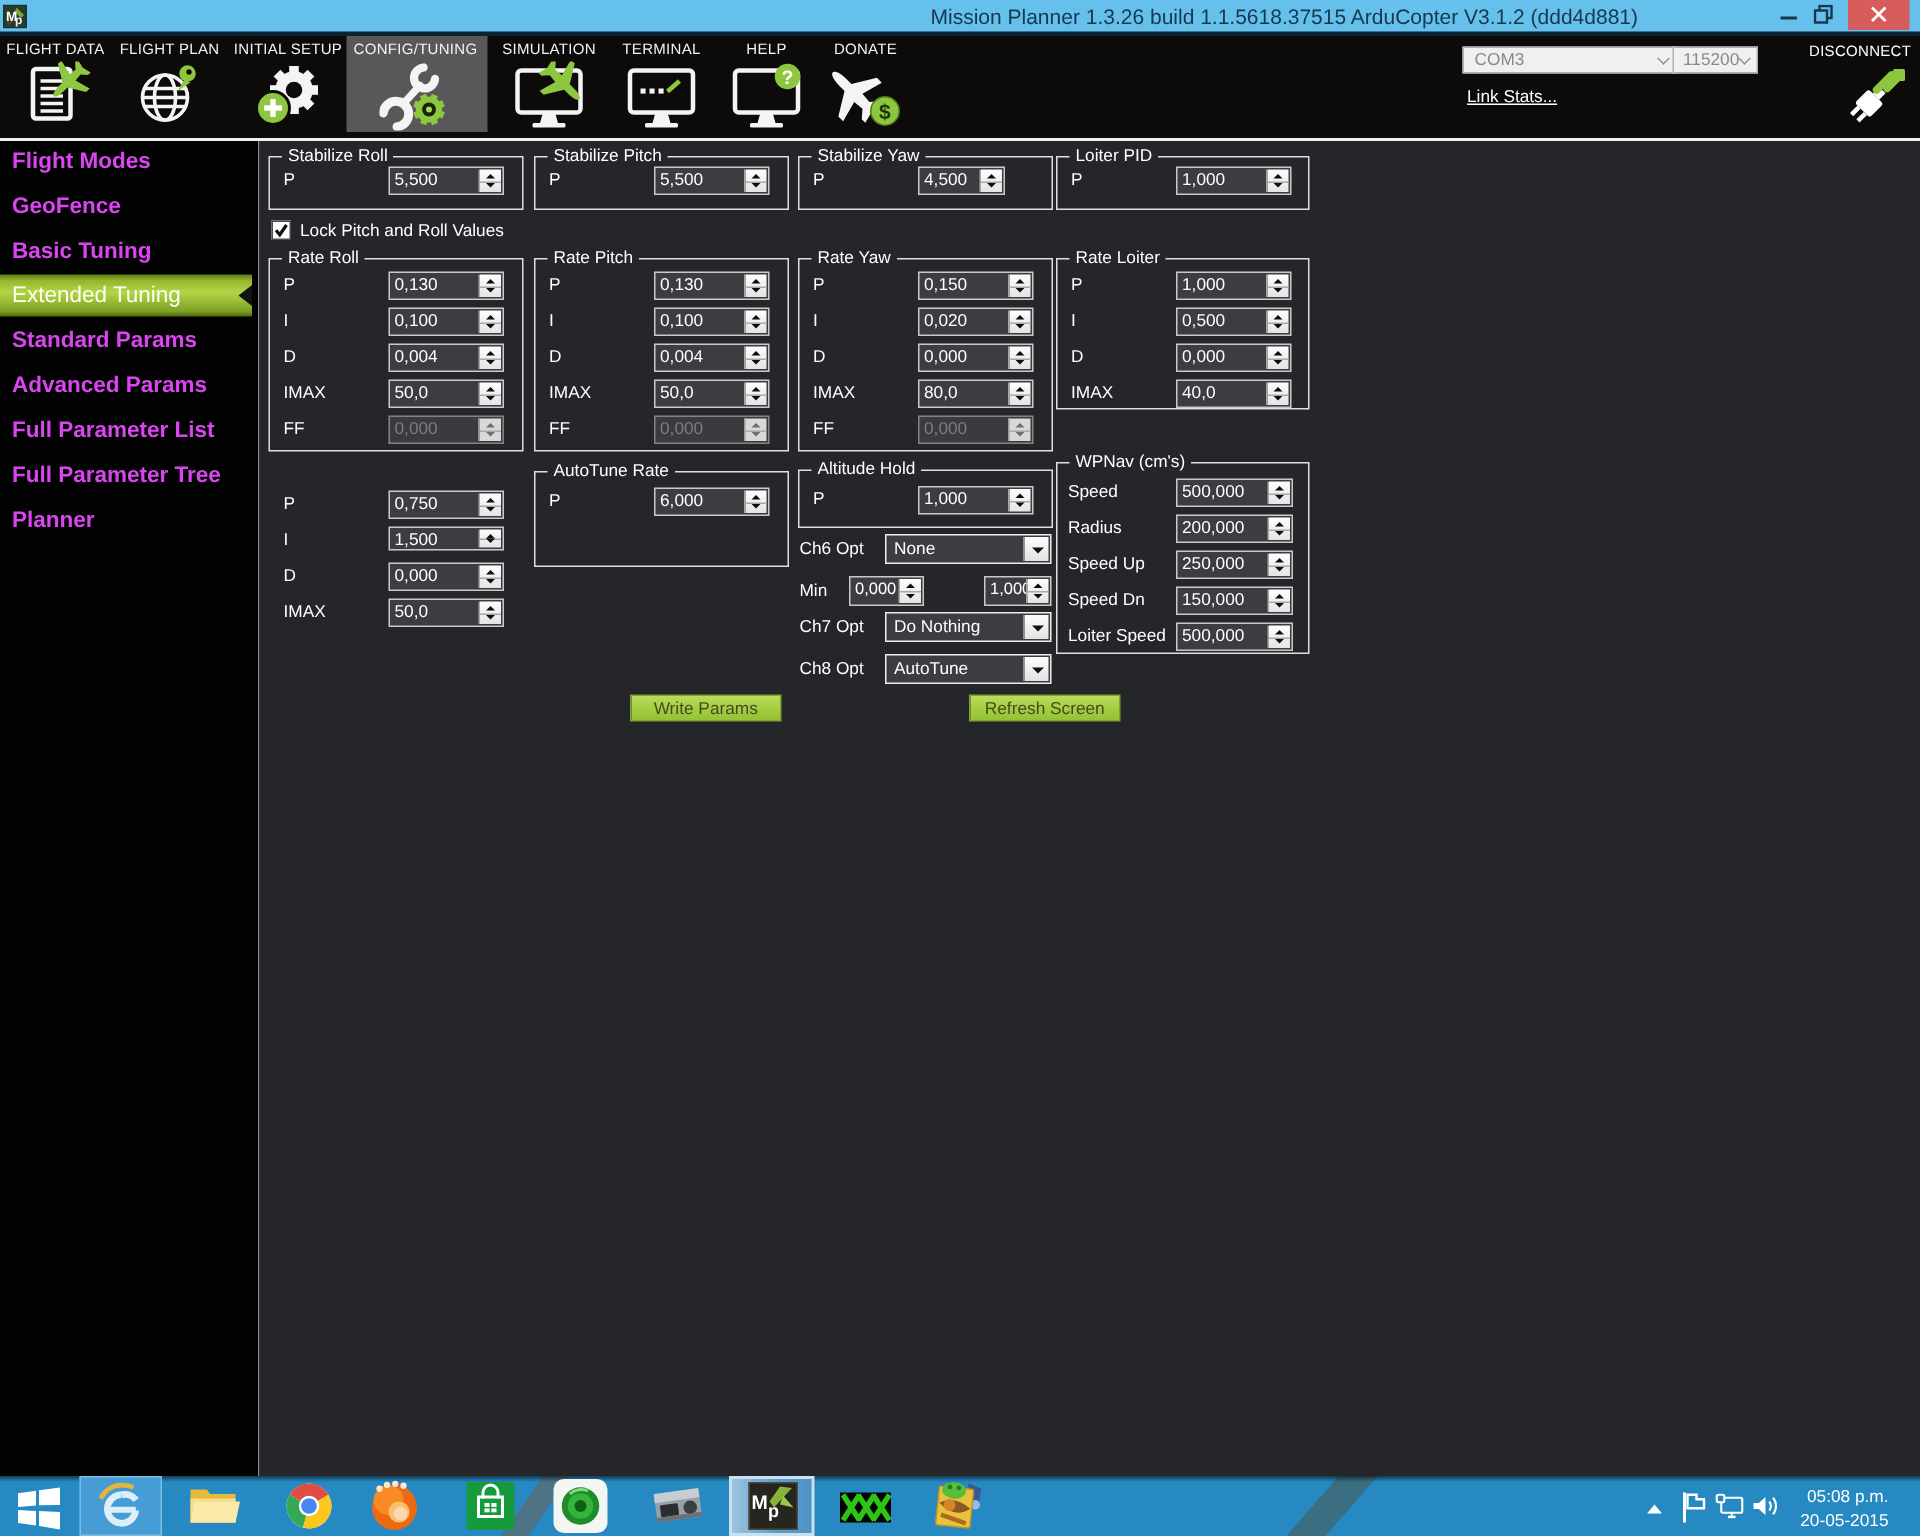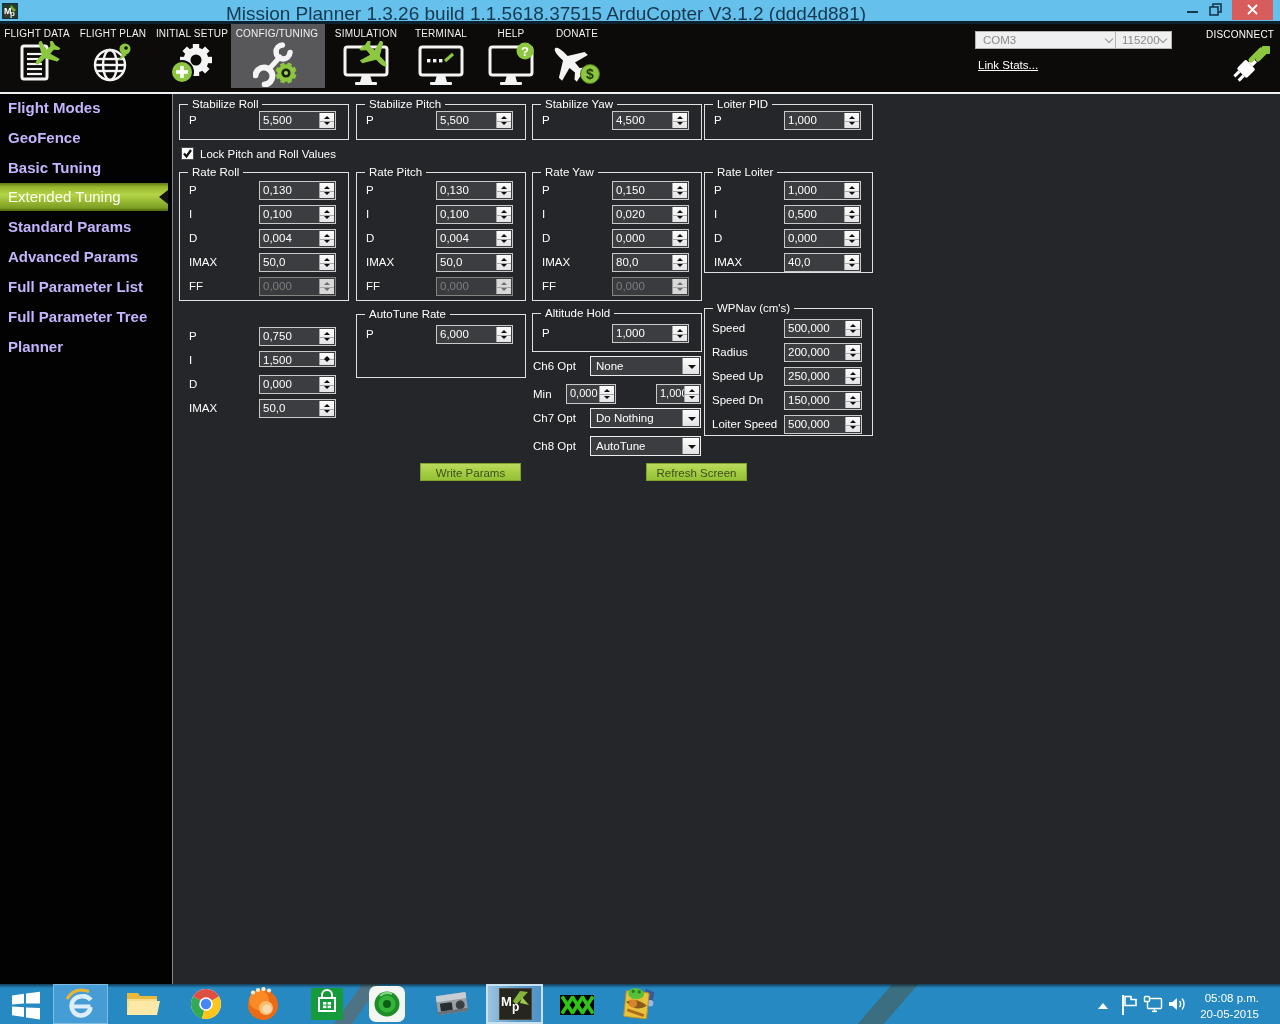--- a/index.html
+++ b/index.html
@@ -1,37 +1,37 @@
 <!DOCTYPE html>
 <html><head><meta charset="utf-8"><title>Mission Planner</title><style>
 *{margin:0;padding:0;box-sizing:border-box}
 html,body{width:1280px;height:1024px;overflow:hidden;background:#000}
 body{font-family:"Liberation Sans",sans-serif;position:relative}
 #pg{position:absolute;left:0;top:0;width:1280px;height:1024px}
 .abs{position:absolute}
 
 #tb{position:absolute;left:0;top:0;width:1280px;height:22px;background:#65c0ec}
-#tb .tt{position:absolute;left:0;top:3px;width:1092px;text-align:center;font-size:19px;color:#16384f}
+#tb .tt{position:absolute;left:0;top:3px;width:1092px;text-align:right;font-size:14px;color:#16384f}
 #tbline{position:absolute;left:0;top:21px;width:1280px;height:3px;background:#0c2231}
 
 #hd{position:absolute;left:0;top:24px;width:1280px;height:68px;background:#0d0b09}
 .tab{position:absolute;top:4px;text-align:center;color:#f2f2f2;font-size:10px;letter-spacing:.2px}
 .tabhl{position:absolute;left:231px;top:0px;width:94px;height:64px;background:#58585a}
 .tab svg{display:block;margin:2px auto 0}
 
 .combo{position:absolute;height:18px;background:#f0f0f0;border:1px solid #b2b2b2;font-size:11.5px;color:#8a8a8a;line-height:17px;padding-left:7px}
 .combo .ch{position:absolute;right:5px;top:5px;width:6px;height:6px;border-right:1.6px solid #909090;border-bottom:1.6px solid #909090;transform:rotate(45deg);margin-top:-1px}
 .lnk{position:absolute;color:#fff;font-size:11.5px;text-decoration:underline}
 .disc{position:absolute;color:#fff;font-size:10px;font-weight:normal;letter-spacing:.2px}
 
 #wline{position:absolute;left:0;top:92px;width:1280px;height:2px;background:#f2f2f2}
 
 #sb{position:absolute;left:0;top:94px;width:172px;height:890px;background:#020202}
 #vline{position:absolute;left:172px;top:94px;width:1px;height:890px;background:#86878a}
-.si{position:absolute;left:8px;color:#c4b5fd;font-size:15px;font-weight:bold;white-space:nowrap}
+.si{position:absolute;left:8px;color:#d946ef;font-size:15px;font-weight:bold;white-space:nowrap}
 #selbar{position:absolute;left:0px;top:183px;width:168px;height:28px;background:linear-gradient(180deg,#5d7a16 0%,#96b52c 14%,#b4d448 42%,#a5c63c 55%,#7d9f24 88%,#4c660e 100%)}
 #selbar .notch{position:absolute;right:0;top:7px;width:0;height:0;border-right:9px solid #131313;border-top:7px solid transparent;border-bottom:7px solid transparent}
 #selbar .st{position:absolute;left:8px;top:5px;font-size:15px;font-weight:normal;color:#fdfff2}
 
 #ct{position:absolute;left:173px;top:94px;width:1107px;height:890px;background:#252629}
 .grp{position:absolute;border:1px solid #e0e0e0}
 .gt{position:absolute;left:8px;top:-7px;background:#252629;padding:0 4px;font-size:11.5px;color:#fff;white-space:nowrap;line-height:13px}
 .lb{position:absolute;color:#fff;font-size:11.5px;line-height:19px;white-space:nowrap}
 .spin{position:absolute;background:#3c3d40;border:1px solid #c9c9c9}
 .spin .sv{position:absolute;left:3px;top:0;right:16px;bottom:0;color:#fff;font-size:11.5px;line-height:17px;overflow:hidden}
@@ -234,21 +234,21 @@
       <span class="sv">5,500</span>
       <span class="ud">
         <i class="tu"></i>
         <i class="td"></i>
       </span>
     </div>
 <div class="grp" style="left:532px;top:104px;width:170px;height:36px">
       <span class="gt">Stabilize Yaw</span>
     </div>
 <div class="lb" style="left:542px;top:111px;width:70px">P</div>
-<div class="spin" style="left:612px;top:111px;width:77px;height:19px">
+<div class="spin" style="left:612px;top:111px;width:58px;height:19px">
       <span class="sv">4,500</span>
       <span class="ud">
         <i class="tu"></i>
         <i class="td"></i>
       </span>
     </div>
 <div class="grp" style="left:704px;top:104px;width:169px;height:36px">
       <span class="gt">Loiter PID</span>
     </div>
 <div class="lb" style="left:714px;top:111px;width:70px">P</div>

